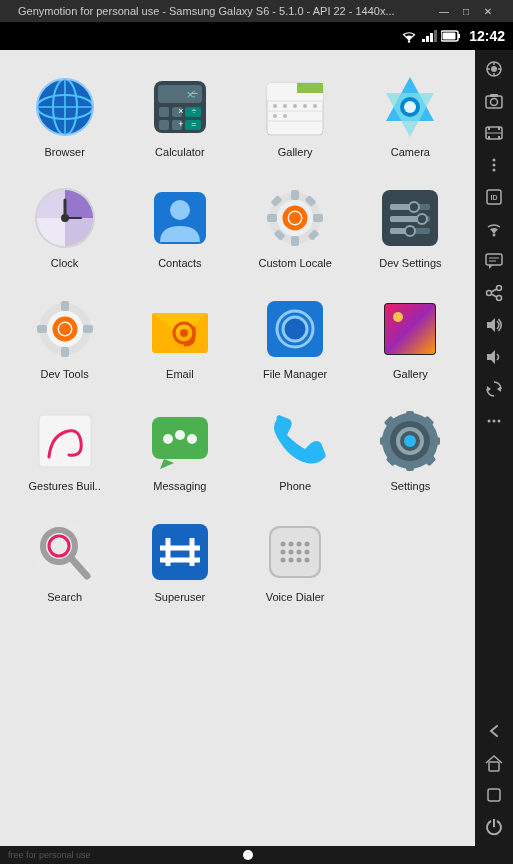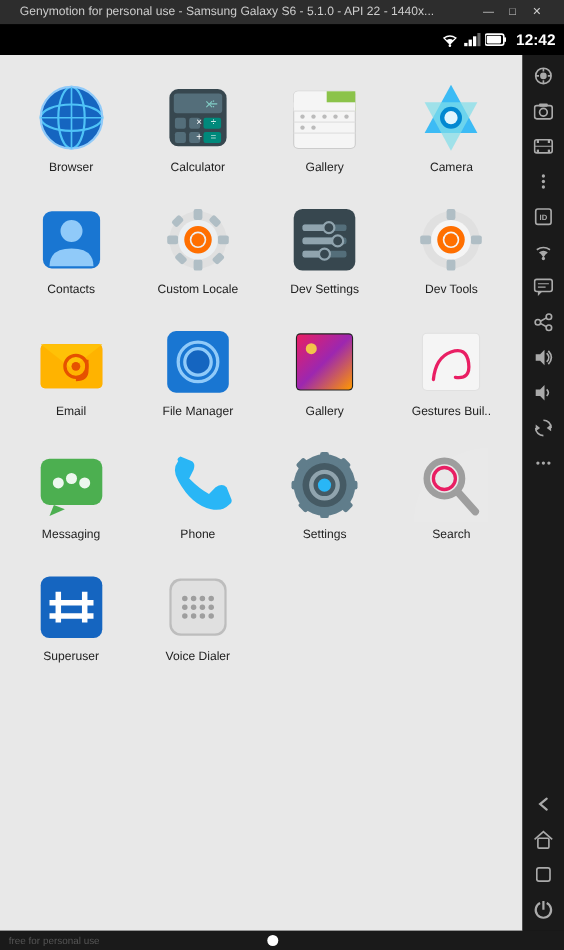--- a/index.html
+++ b/index.html
@@ -264,20 +264,39 @@
             <path d="M34 4 L58 48 L10 48 Z" fill="none"></path>
 
             <path d="M34 64 L10 20 L58 20 Z" fill="#80deea" opacity="0.7"></path>
             <circle cx="34" cy="34" r="10" fill="#0288d1"></circle>
             <circle cx="34" cy="34" r="6" fill="#e1f5fe"></circle>
           </svg>
         </div>
         <span class="app-label">Camera</span>
       </div>
 
+      <div class="app-item">
+        <div class="app-icon">
+          <svg width="68" height="68" viewBox="0 0 68 68">
+            <circle cx="34" cy="34" r="30" fill="#9e9e9e" opacity="0.3"></circle>
+            <circle cx="34" cy="34" r="28" fill="#f5f5f5" stroke="#e0e0e0" stroke-width="1"></circle>
+
+            <path d="M34 34 L34 6 A28 28 0 0 1 62 34 Z" fill="#7e57c2" opacity="0.8"></path>
+            <path d="M34 34 L62 34 A28 28 0 0 1 34 62 Z" fill="#b39ddb" opacity="0.6"></path>
+            <path d="M34 34 L34 62 A28 28 0 0 1 6 34 Z" fill="#ede7f6" opacity="0.9"></path>
+            <path d="M34 34 L6 34 A28 28 0 0 1 34 6 Z" fill="#d1c4e9" opacity="0.7"></path>
+            <circle cx="34" cy="34" r="4" fill="#333"></circle>
+
+            <line x1="34" y1="34" x2="34" y2="16" stroke="#333" stroke-width="3" stroke-linecap="round"></line>
+
+            <line x1="34" y1="34" x2="50" y2="34" stroke="#333" stroke-width="2" stroke-linecap="round"></line>
+          </svg>
+        </div>
+        <span class="app-label">Clock</span>
+      </div>
 
       <div class="app-item">
         <div class="app-icon">
           <svg width="68" height="68" viewBox="0 0 68 68">
             <rect x="8" y="8" width="52" height="52" rx="8" fill="#1976d2"></rect>
             <circle cx="34" cy="26" r="10" fill="#90caf9"></circle>
             <path d="M14 58 Q14 42 34 42 Q54 42 54 58" fill="#90caf9"></path>
           </svg>
         </div>
         <span class="app-label">Contacts</span>

